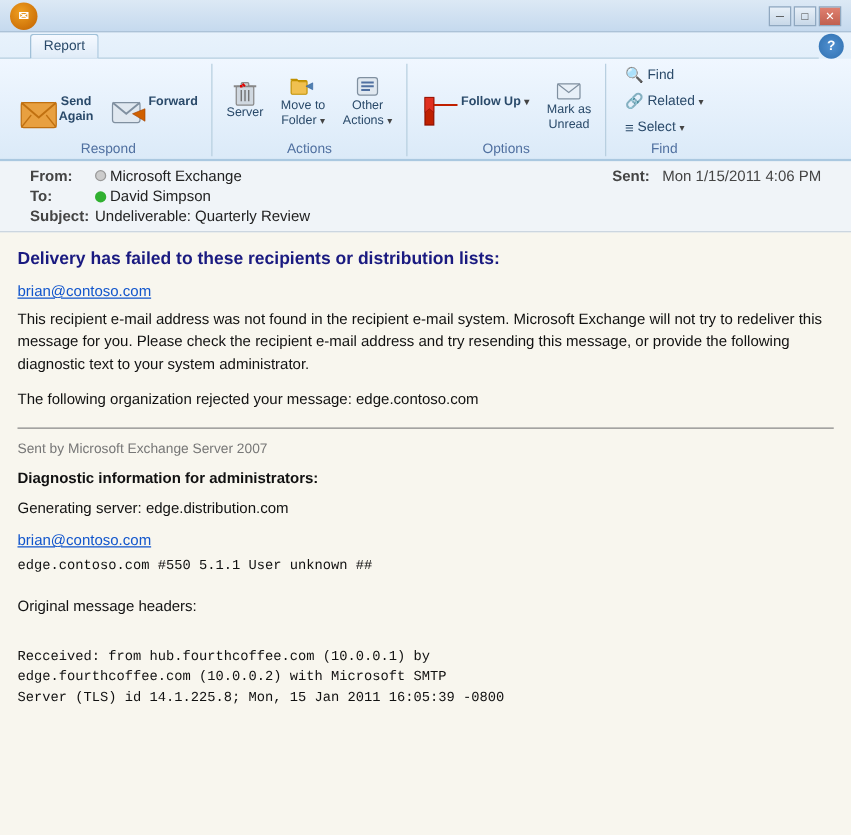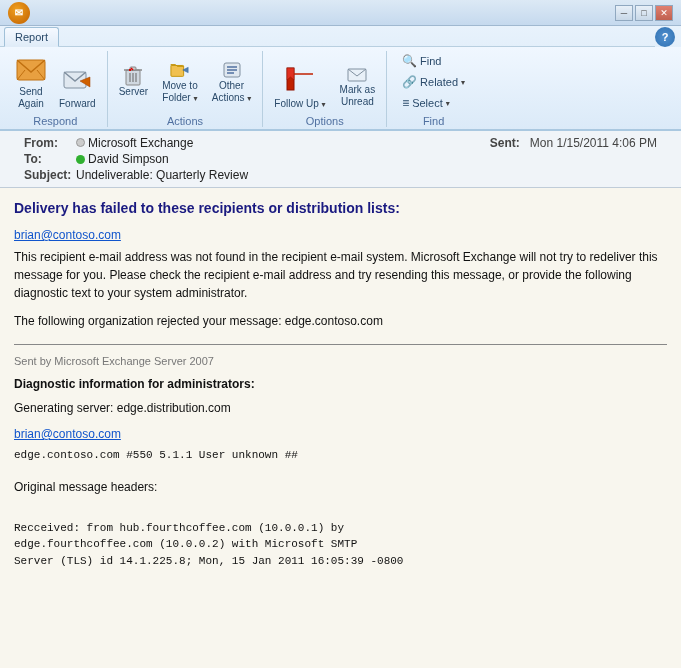--- a/index.html
+++ b/index.html
@@ -72,20 +72,21 @@
       border: 1px solid transparent;
       border-bottom: none;
       position: relative;
       top: 1px;
     }
     .ribbon-tab.active {
       background: linear-gradient(to bottom, #f5f9ff, #e0ecf8);
       border: 1px solid #a0c0d8;
       border-bottom: 1px solid #e0ecf8;
       border-radius: 3px 3px 0 0;
+      margin-left: 20px;
     }
     .ribbon-tab-help {
       margin-left: auto;
       width: 20px; height: 20px;
       background: radial-gradient(circle, #5090d0, #3070b0);
       border-radius: 50%;
       display: flex; align-items: center; justify-content: center;
       color: white; font-size: 11px; font-weight: bold;
       cursor: pointer;
       align-self: center;
@@ -114,27 +115,27 @@
     }
     .ribbon-group-label {
       font-size: 11px;
       color: #5070a0;
       margin-top: 2px;
       text-align: center;
     }
 
     .rb-btn-large {
       display: flex;
-      flex-direction: column;
-      align-items: center;
+      flex-direction: row;
       cursor: pointer;
       padding: 2px 4px;
       border: 1px solid transparent;
       border-radius: 3px;
       min-width: 40px;
+      font-weight: bold;
     }
     .rb-btn-large .icon-area {
       width: 32px; height: 32px;
       display: flex; align-items: center; justify-content: center;
       font-size: 22px;
     }
     .rb-btn-large .btn-label {
       font-size: 10px;
       color: #2a4a6a;
       text-align: center;

